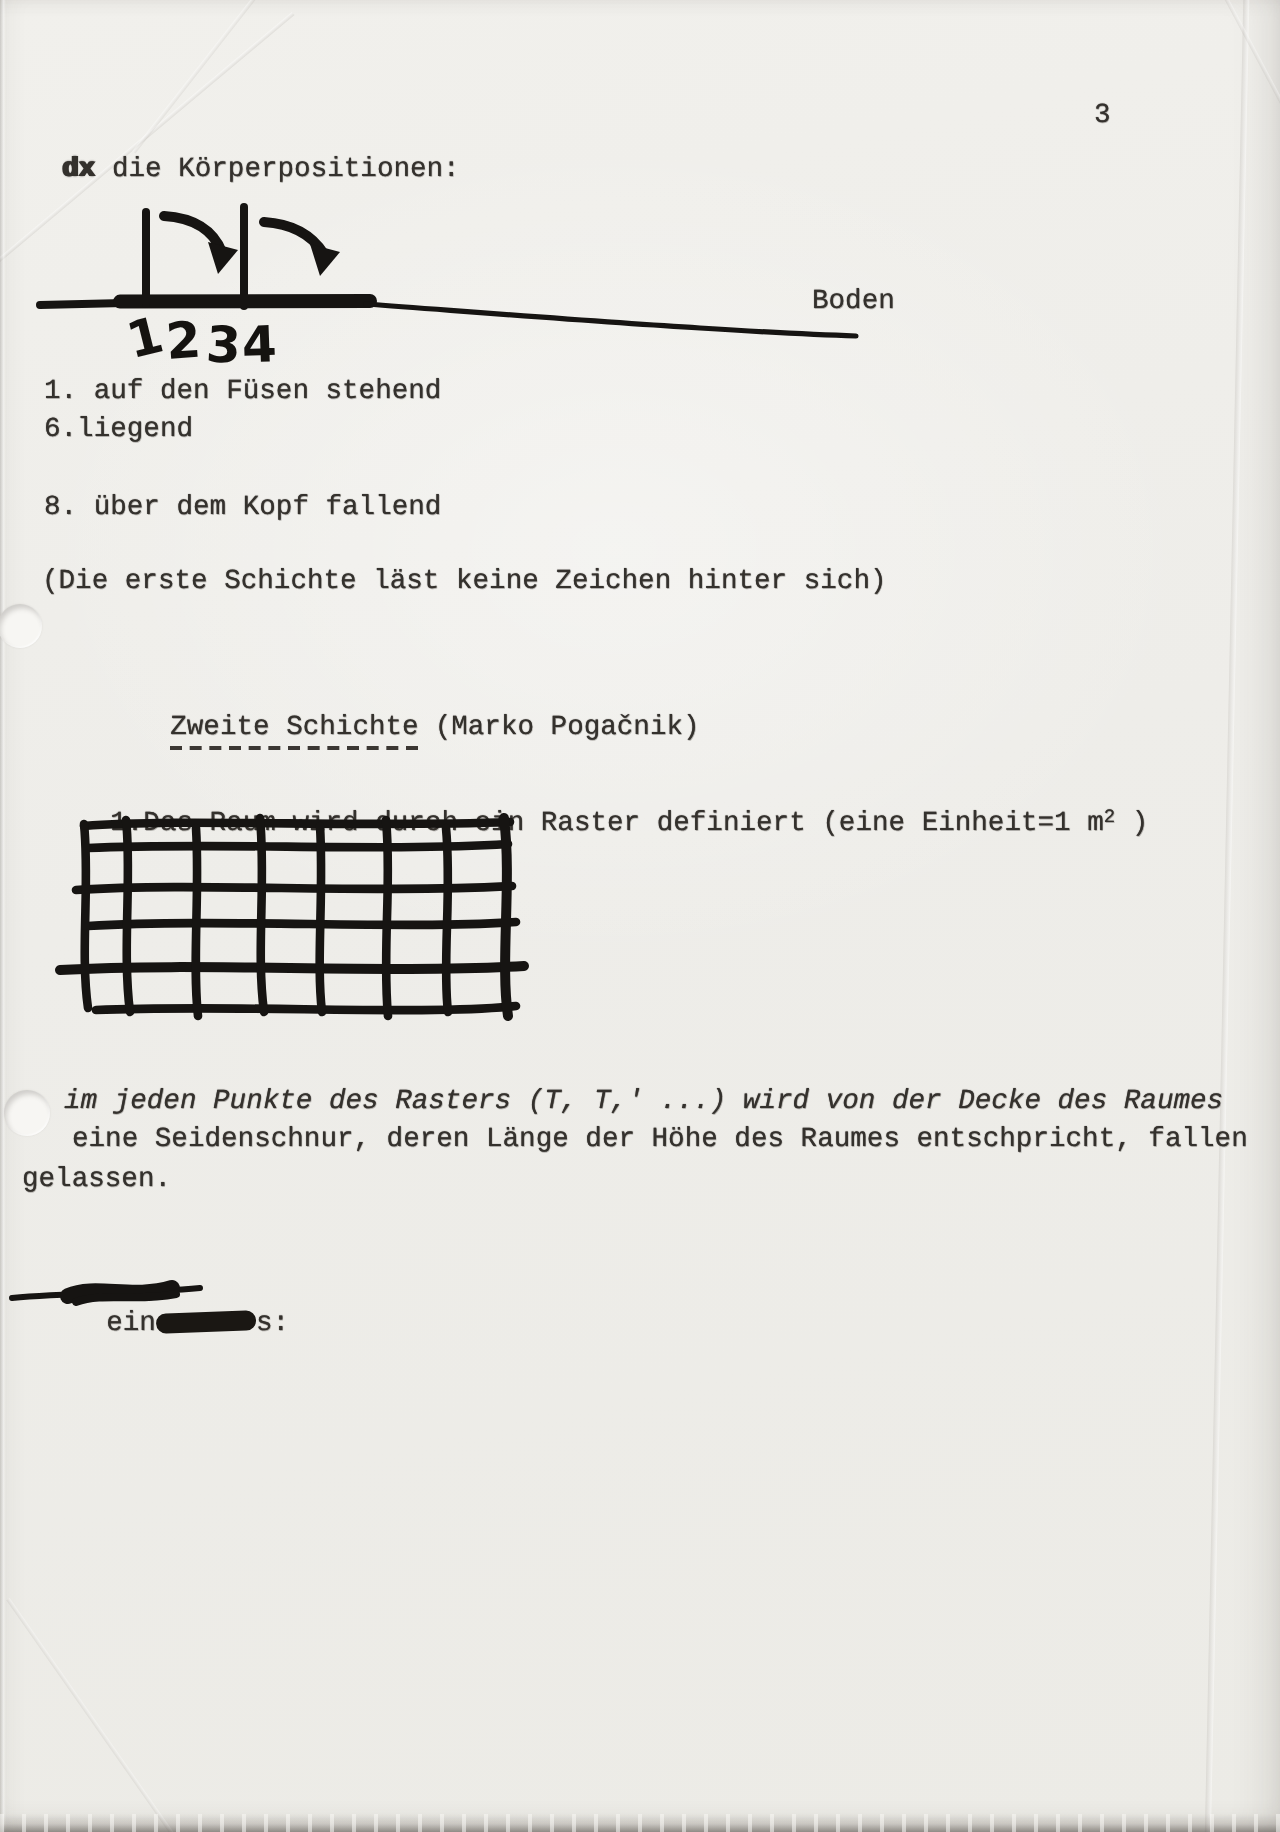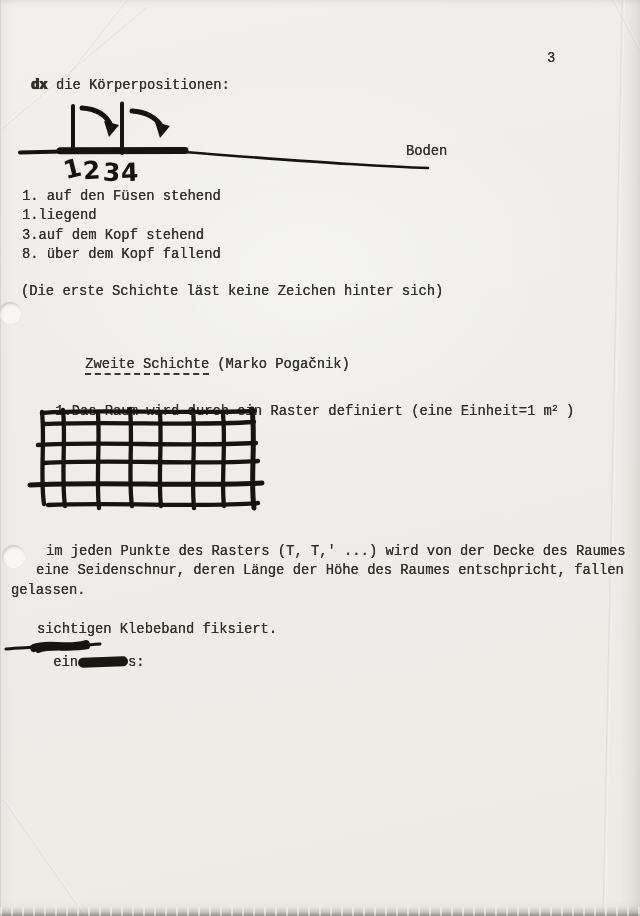--- a/index.html
+++ b/index.html
@@ -105,22 +105,21 @@
     <polygon points="135,27 150,31 140,43" fill="#161412"></polygon>
     <text class="digit" x="44" y="83" transform="rotate(-14 50 75)">1</text>
     <text class="digit" x="63" y="84" transform="rotate(-4 70 76)">2</text>
     <text class="digit" x="83" y="86" transform="rotate(3 90 78)">3</text>
     <text class="digit" x="101" y="86" transform="rotate(-2 108 78)">4</text>
   </svg>
 
   <div class="line" style="left:362px;top:144px;margin-left:44px;">Boden</div>
 
   <div class="line" style="left:22px;top:189px;">1. auf den Füsen stehend</div>
-  <div class="line" style="left:22px;top:208px;">1.liegend</div>
-  <div class="line" style="left:22px;top:228px;">3.auf dem Kopf stehend</div>
+  <div class="line" style="left:22px;top:208px;">6.liegend</div>
   <div class="line" style="left:22px;top:247px;">8. über dem Kopf fallend</div>
 
   <div class="line" style="left:21px;top:284px;">(Die erste Schichte läst keine Zeichen hinter sich)</div>
 
   <div class="line" style="left:20px;top:342px;">
     <span class="title-underlined">Zweite Schichte</span><span class="author">(Marko Pogačnik)</span>
   </div>
 
   <div class="line" style="left:22px;top:386px;">
     <span>1.Das Raum wird durch ein Raster definiert (eine Einheit=1 m</span><sup class="sq">2</sup><span> )</span>
@@ -138,24 +137,23 @@
       <path d="M33,4 C36,30 31,70 35,100"></path>
       <path d="M68,8 C70,40 66,75 69,102"></path>
       <path d="M100,3 C103,35 98,70 102,100"></path>
       <path d="M130,7 C132,40 128,75 131,100"></path>
       <path d="M163,4 C166,35 161,70 164,102"></path>
       <path d="M193,8 C196,40 191,75 194,100"></path>
       <path d="M222,3 C226,35 220,75 224,102" stroke-width="5"></path>
     </g>
   </svg>
 
-  <div class="line" style="left:46px;top:544px;">im jeden Punkte des Rasters (T, T,′ ...) wird von der Decke des Raumes</div>
+  <div class="line" style="left:32px;top:544px;font-style:italic;">im jeden Punkte des Rasters (T, T,′ ...) wird von der Decke des Raumes</div>
   <div class="line" style="left:36px;top:563px;">eine Seidenschnur, deren Länge der Höhe des Raumes entschpricht, fallen</div>
   <div class="line" style="left:11px;top:583px;">gelassen.</div>
-  <div class="line" style="left:37px;top:622px;">sichtigen Klebeband fiksiert.</div>
 
   <div class="line" style="left:20px;top:640px;">
     <span>ein</span><span class="masked-blob"></span><span>s:</span>
   </div>
   <svg style="left:6px;top:636px;" width="104" height="22" viewBox="0 0 104 22">
     <path class="ink" d="M0,13 C30,10 62,11 94,8" stroke-width="3"></path>
     <path class="ink" d="M28,12 C42,6 60,14 80,8" stroke-width="8"></path>
     <path class="ink" d="M32,15 C46,10 62,15 82,11" stroke-width="4"></path>
   </svg>
 

